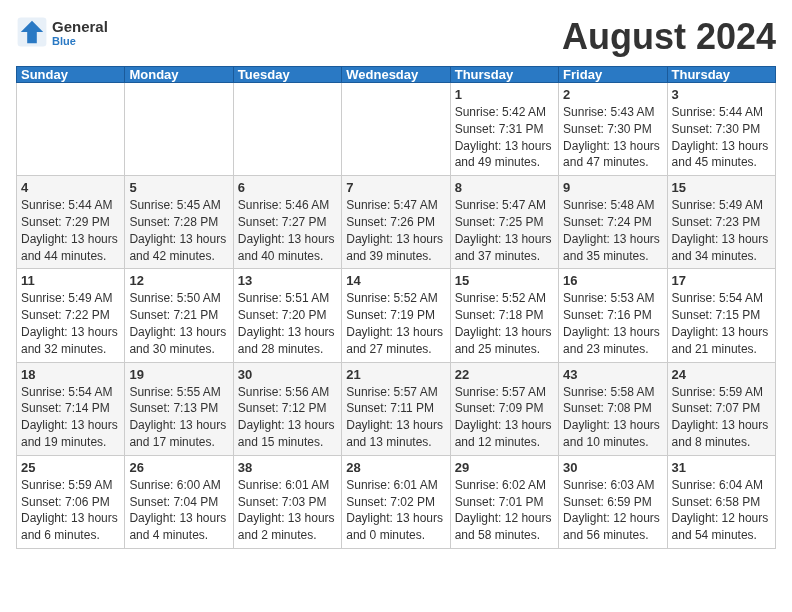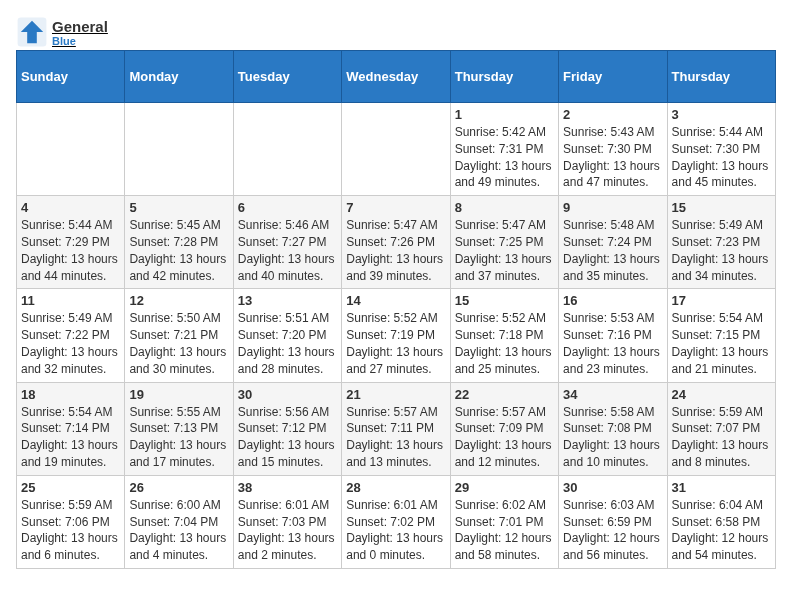--- a/index.html
+++ b/index.html
@@ -7,22 +7,21 @@
       font-family: Arial, sans-serif;
       background: #fff;
       width: 792px;
       min-height: 612px;
       padding: 16px;
     }
     .header {
       display: flex;
       justify-content: space-between;
       align-items: flex-start;
-      margin-bottom: 2px;
-      text-decoration: underline;
+      margin-bottom: 8px;
     }
     .logo {
       display: flex;
       align-items: center;
       gap: 4px;
     }
     .logo-icon {
       width: 32px;
       height: 32px;
     }
@@ -39,21 +38,21 @@
       color: #555;
     }
     table {
       width: 100%;
       border-collapse: collapse;
       font-size: 11px;
     }
     thead th {
       background-color: #2a79c4;
       color: #fff;
-      padding: 18px 4px;
+      padding: 0 4px;
       text-align: left;
       font-size: 13px;
       font-weight: bold;
       border: 1px solid #1a5a9a;
     }
     tbody td {
       border: 1px solid #ccc;
       vertical-align: top;
       padding: 4px;
       width: 14.28%;
@@ -86,20 +85,21 @@
     <svg class="logo-icon" viewBox="0 0 40 40">
       <rect x="2" y="2" width="36" height="36" rx="4" fill="#e8f0f8"></rect>
       <polygon points="20,6 34,20 26,20 26,34 14,34 14,20 6,20" fill="#2a79c4"></polygon>
     </svg>
     <div>
       <div style="font-size:15px; font-weight:bold; color:#333;">General</div>
       <div style="font-size:11px; font-weight:bold; color:#2a79c4;">Blue</div>
     </div>
   </div>
   <div class="title-block">
+    <div class="month-year">August 2024</div>
   </div>
 </div>
 
 <table>
   <thead>
     <tr>
     <th>Sunday</th>
         <th>Monday</th>
         <th>Tuesday</th>
         <th>Wednesday</th>
@@ -202,21 +202,21 @@
         </td>
         <td>
           <div class="day-number">21</div>
           <div class="day-info">Sunrise: 5:57 AM<br>Sunset: 7:11 PM<br>Daylight: 13 hours<br>and 13 minutes.</div>
         </td>
         <td>
           <div class="day-number">22</div>
           <div class="day-info">Sunrise: 5:57 AM<br>Sunset: 7:09 PM<br>Daylight: 13 hours<br>and 12 minutes.</div>
         </td>
         <td>
-          <div class="day-number">34</div>
+          <div class="day-number">43</div>
           <div class="day-info">Sunrise: 5:58 AM<br>Sunset: 7:08 PM<br>Daylight: 13 hours<br>and 10 minutes.</div>
         </td>
         <td>
           <div class="day-number">24</div>
           <div class="day-info">Sunrise: 5:59 AM<br>Sunset: 7:07 PM<br>Daylight: 13 hours<br>and 8 minutes.</div>
         </td>
       </tr>
       <tr>
         <td>
           <div class="day-number">25</div>

